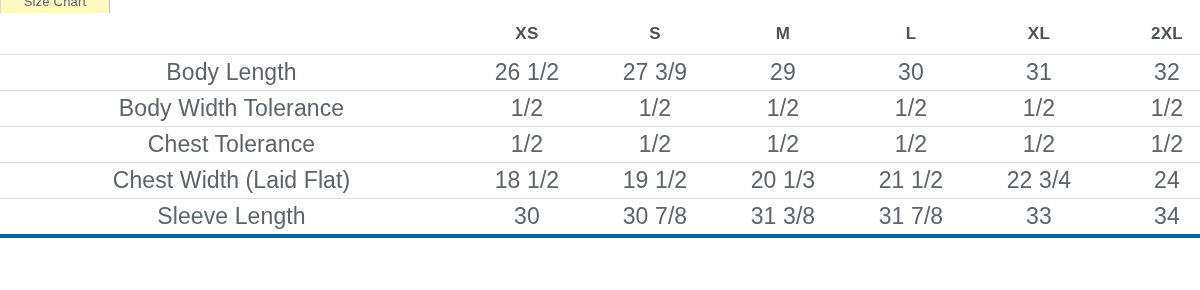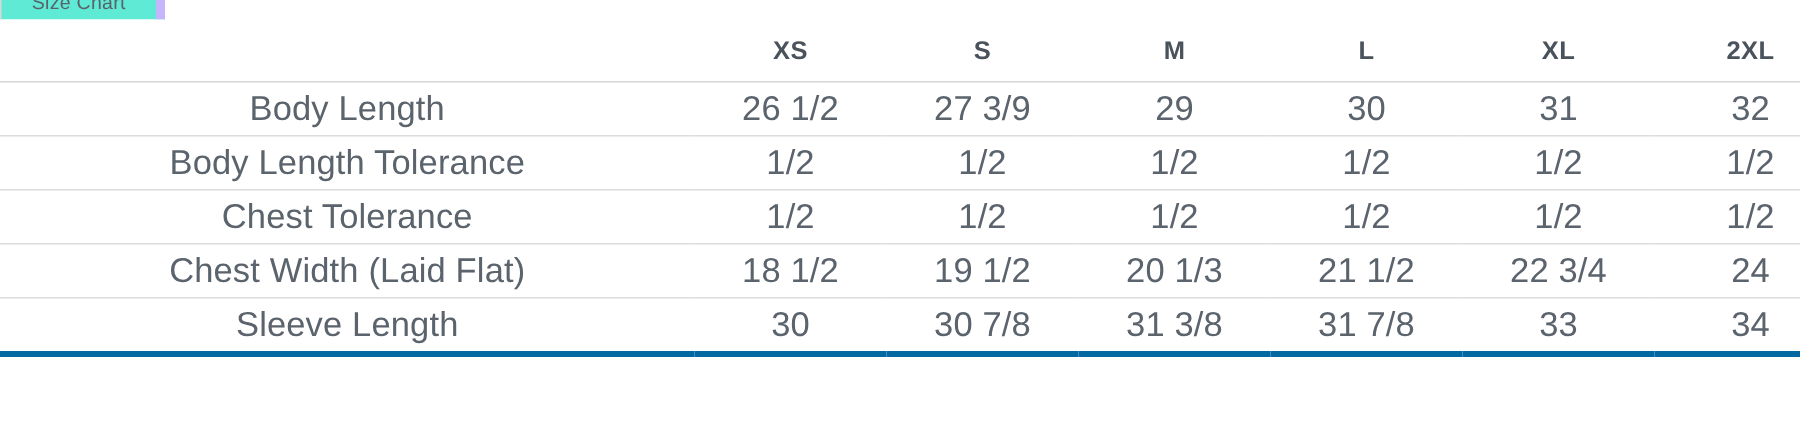--- a/index.html
+++ b/index.html
@@ -37,23 +37,23 @@
     text-align: center;
     white-space: nowrap;
   }
   .tab-inactive {
     width: 148px;
     background: #e0e0e0;
     border-right: 1px solid #cfcfcf;
   }
   .tab-active {
     width: 110px;
-    background: #5eead4;
+    background: #fef9c3;
     border-left: 1px solid #d8d8d8;
-    border-right: 6px solid #c4b5fd;
+    border-right: 1px solid #c4b5fd;
   }
   .tab-rest {
     flex: 1;
     background: #ffffff;
     border-right: 1px solid #d8d8d8;
   }
   .tab-label {
     display: block;
     position: relative;
     top: -5px;
@@ -140,21 +140,21 @@
       <tr>
         <td class="measure-cell">Body Length</td>
         <td>26 1/2</td>
         <td>27 3/9</td>
         <td>29</td>
         <td>30</td>
         <td>31</td>
         <td>32</td>
       </tr>
       <tr>
-        <td class="measure-cell">Body Length Tolerance</td>
+        <td class="measure-cell">Body Width Tolerance</td>
         <td>1/2</td>
         <td>1/2</td>
         <td>1/2</td>
         <td>1/2</td>
         <td>1/2</td>
         <td>1/2</td>
       </tr>
       <tr>
         <td class="measure-cell">Chest Tolerance</td>
         <td>1/2</td>

